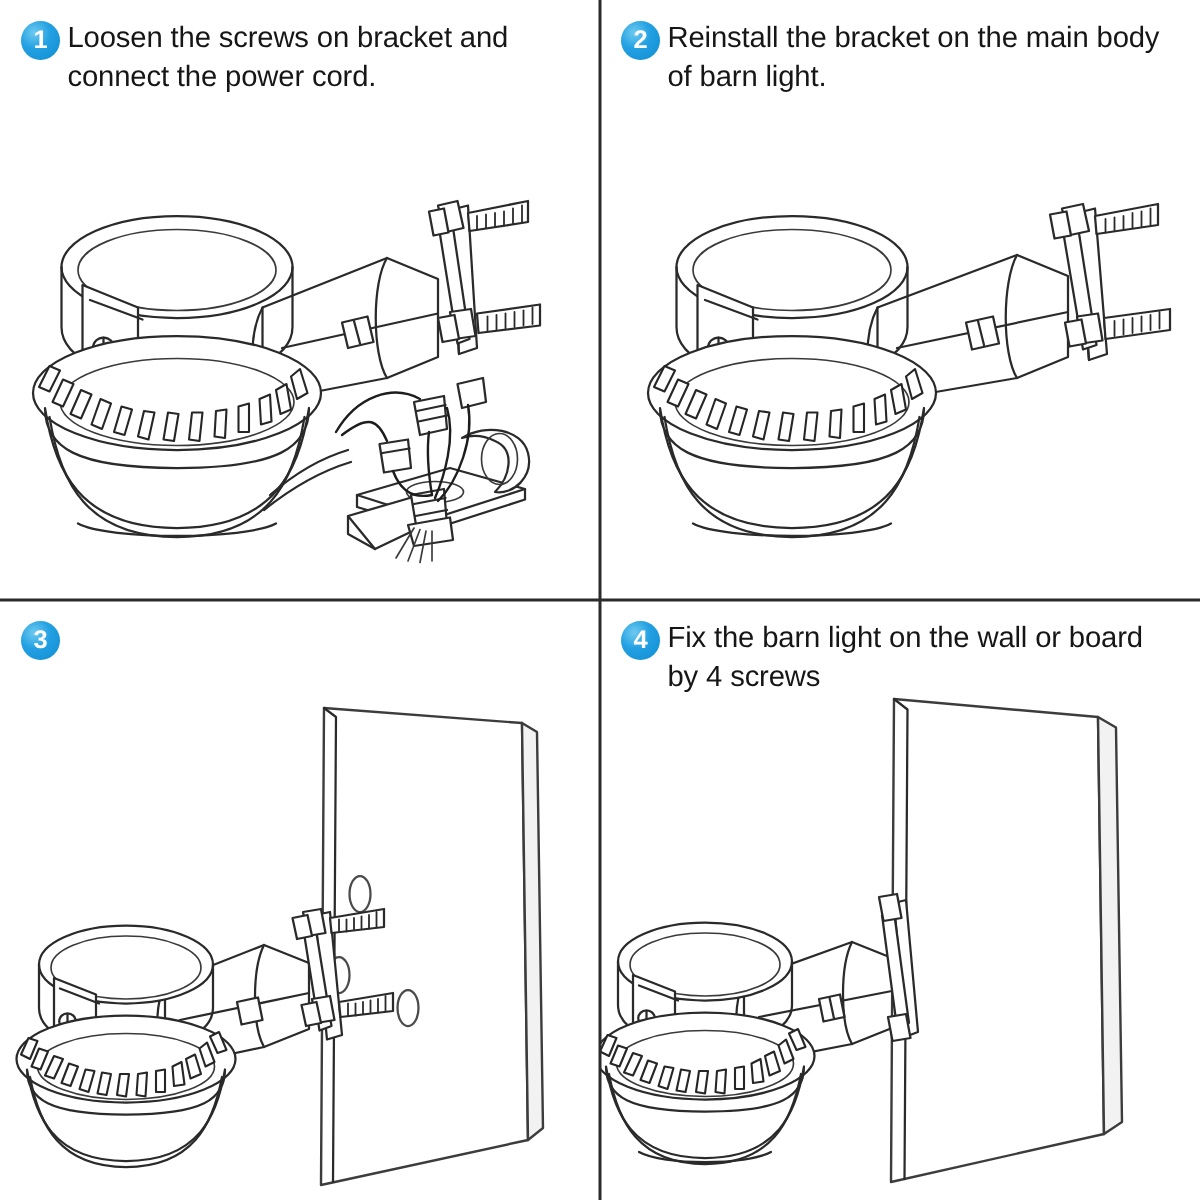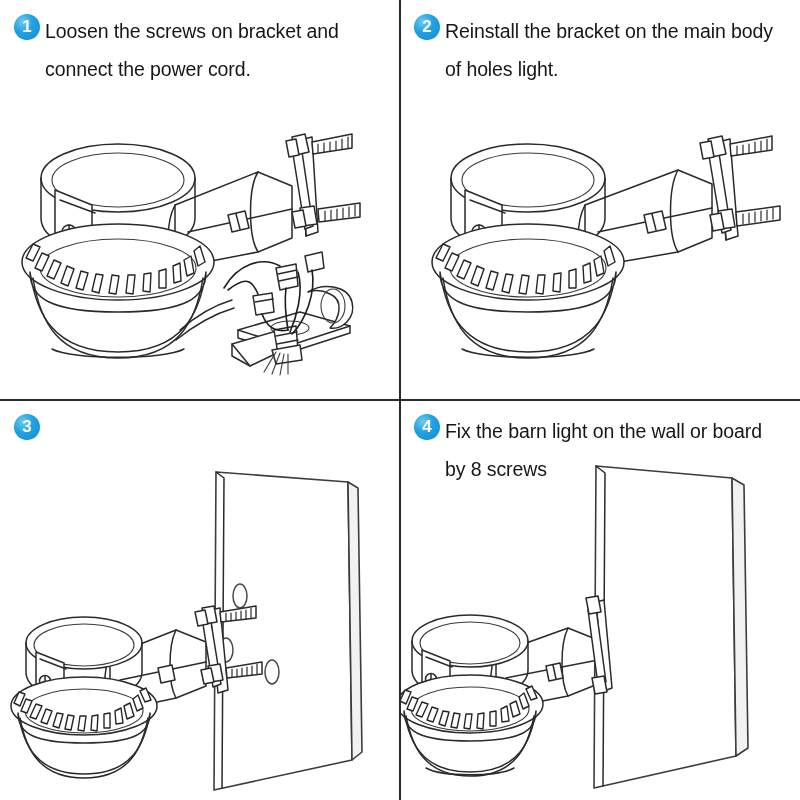--- a/index.html
+++ b/index.html
@@ -33,21 +33,21 @@
     flex:0 0 auto;
     width:26px;height:26px;border-radius:50%;
     background:radial-gradient(circle at 34% 30%, #6fcaf0 0%, #22a0e2 42%, #0f8dd2 100%);
     color:#ffffff;
     font-size:17px;line-height:26px;font-weight:bold;
     text-align:center;
     margin-top:2px;
   }
   .ctext{
     font-size:19.5px;
-    line-height:38px;
+    line-height:26px;
     letter-spacing:-0.1px;
     color:#161616;
     max-width:335px;
   }
 
   .art{position:absolute;left:0;top:0;width:400px;height:400px;}
   svg{display:block;}
   .ln{fill:none;stroke:#2a2a2a;stroke-width:1.5;stroke-linejoin:round;stroke-linecap:round;}
   .lnf{fill:#ffffff;stroke:#2a2a2a;stroke-width:1.5;stroke-linejoin:round;stroke-linecap:round;}
   .thin{fill:none;stroke:#3a3a3a;stroke-width:1.1;stroke-linecap:round;}
@@ -181,21 +181,21 @@
       </g>
       <path class="ln" d="M180 330 C196 316 212 306 232 300"></path>
       <path class="ln" d="M176 340 C196 324 214 314 234 308"></path>
     </svg>
     </div>
   </div>
 
   <div class="panel">
     <div class="caption">
       <div class="badge">2</div>
-      <div class="ctext">Reinstall the bracket on the main body of holes light.</div>
+      <div class="ctext">Reinstall the bracket on the main body of barn light.</div>
     </div>
 
     <div class="art">
     <svg width="400" height="400" viewBox="0 0 400 400">
 
       <path class="ln" d="M185 205 L278 170 L312 184 L312 238 L278 252 L185 268 Z"></path>
       <path class="ln" d="M278 170 C268 188 268 236 278 252"></path>
       <path class="ln" d="M185 205 C176 222 176 252 185 268"></path>
       <path class="ln" d="M198 232 L312 208"></path>
       <path class="lnf" d="M244 215 L262 211 L266 229 L248 233 Z"></path>
@@ -338,21 +338,21 @@
       </g>
       <path class="lnf" d="M18 313 C23 343 35 374 84 374 C133 374 145 343 150 313 C150 333 135 343 84 343 C33 343 18 333 18 313 Z"></path>
       <path class="ln" d="M20 318 C26 350 40 378 84 378 C128 378 142 350 148 318"></path>
     </svg>
     </div>
   </div>
 
   <div class="panel">
     <div class="caption">
       <div class="badge">4</div>
-      <div class="ctext">Fix the barn light on the wall or board by 8 screws</div>
+      <div class="ctext">Fix the barn light on the wall or board by 4 screws</div>
     </div>
 
     <div class="art">
     <svg width="400" height="400" viewBox="0 0 400 400">
 
       <path class="board" d="M196 66 L332 78 L336 356 L194 388 Z"></path>
       <path class="boardedge" d="M332 78 L344 85 L348 348 L336 356 Z"></path>
       <path class="ln" d="M196 66 L205 73 L203 386"></path>
 
       <path class="ln" d="M96 254 L168 228 L198 240 L198 284 L168 296 L96 310 Z"></path>

